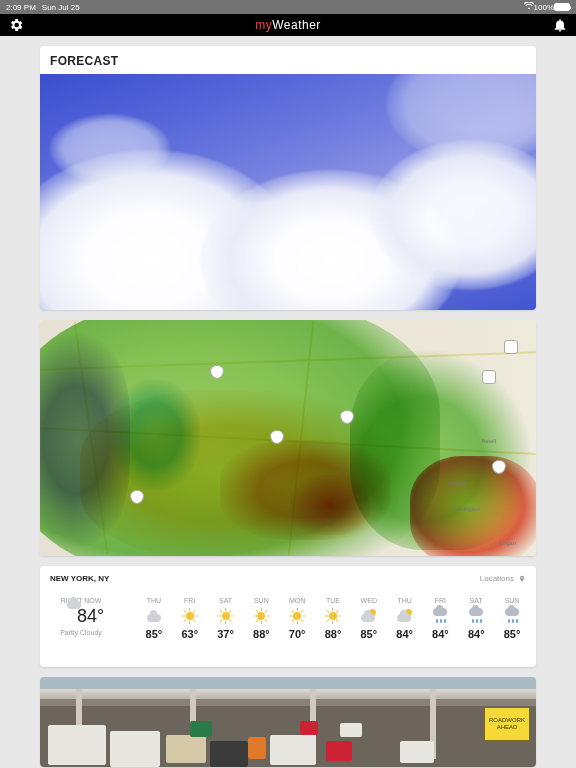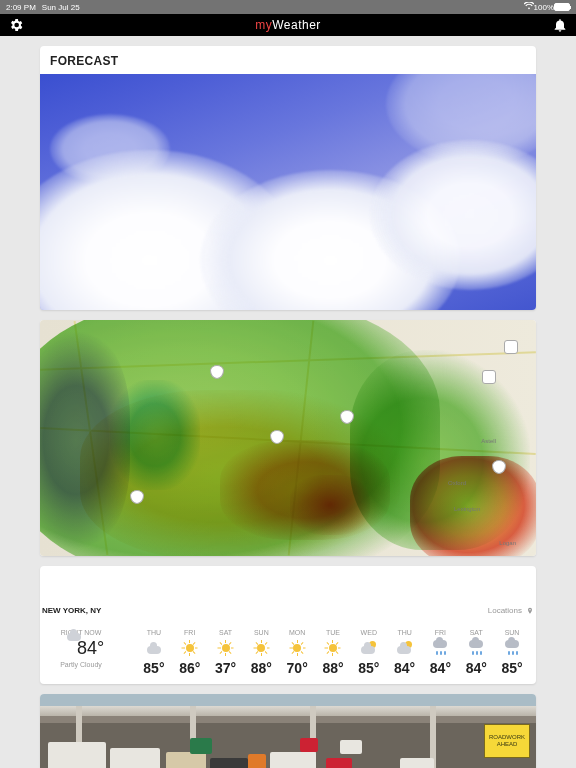--- a/index.html
+++ b/index.html
@@ -23,21 +23,21 @@
   justify-content:space-between; padding:0 8px;
 }
 .nav-icon { color:#fff; width:16px; height:16px; }
 .brand { color:#fff; font-size:12px; letter-spacing:.5px; }
 .brand .my { color:#ef4444; font-weight:300; }
 .brand .w { font-weight:400; }
 
 .content { padding: 10px 40px 0 40px; }
 .card { background:#fff; border-radius:4px; box-shadow:0 1px 2px rgba(0,0,0,0.1); margin-bottom:10px; overflow:hidden; }
 .card-header { font-size:12px; font-weight:700; color:#222; padding:8px 10px 6px; letter-spacing:.3px; }
-.card-loc { display:flex; justify-content:space-between; align-items:center; padding:8px 2px 6px;margin-top:32px; }
+.card-loc { display:flex; justify-content:space-between; align-items:center; padding:8px 10px 6px; }
 .loc-title { font-size:8px; font-weight:700; color:#222; }
 .loc-link { font-size:8px; color:#999; display:flex; align-items:center; gap:4px; }
 .pin-icon { width:8px; height:8px; }
 
 
 .sky { height:236px; position:relative; overflow:hidden;
   background: linear-gradient(160deg,#3a4fd0 0%,#4d5ed6 15%,#6876dd 35%,#8a92e3 55%,#5c6bd8 80%,#4356cf 100%);
 }
 .cloud { position:absolute; background:radial-gradient(ellipse at center,#fff 0%,#fdfdff 30%,#e9ecf8 55%,rgba(200,205,230,0) 75%); border-radius:50%; filter:blur(1px); }
 .c1{left:-40px; bottom:-60px; width:300px; height:220px;}
@@ -64,30 +64,30 @@
 .rg2{left:40px;top:70px;width:320px;height:170px;background:radial-gradient(ellipse at 45% 50%,#f7d948 0%,#f4c93a 40%,rgba(244,201,58,0) 75%);}
 .rg3{left:180px;top:120px;width:170px;height:100px;background:radial-gradient(ellipse at 50% 50%,#f5a532 0%,#f08a2a 40%,rgba(240,138,42,0) 78%);}
 .rg4{left:250px;top:155px;width:80px;height:60px;background:radial-gradient(ellipse at 50% 50%,#e44a2a 0%,rgba(228,74,42,0) 78%);}
 .rg5{left:310px;top:30px;width:180px;height:200px;background:radial-gradient(ellipse at 40% 55%,#7dd146 0%,#5fbd3a 40%,rgba(95,189,58,0) 72%);opacity:.8;}
 .rg6{left:370px;bottom:-10px;width:130px;height:110px;background:radial-gradient(ellipse at 45% 45%,#f7d948 0%,#f08a2a 35%,#e44a2a 55%,rgba(228,74,42,0) 80%);}
 .rb1{left:-30px;top:10px;width:120px;height:220px;background:radial-gradient(ellipse at 55% 50%,#7a7af0 0%,#5a5ae0 35%,rgba(90,90,224,0) 70%);opacity:.7;}
 .rb2{left:70px;top:60px;width:90px;height:110px;background:radial-gradient(ellipse at 50% 50%,#7fd8f5 0%,#5ac8e8 40%,rgba(90,200,232,0) 75%);opacity:.8;}
 .radar-label{position:absolute;font-size:6px;color:#777;}
 
 
-.days { display:flex; padding:4px 6px 4px;gap:20px; }
+.days { display:flex; padding:4px 6px 23px;gap:20px; }
 .now { width:70px; padding:4px 2px; text-align:center; border-right:0; }
 .now-label{font-size:7px;color:#999;font-weight:400;margin-bottom:2px;}
 .now-row{display:flex;align-items:center;justify-content:center;gap:3px;}
 .now-temp{font-size:18px;font-weight:400;color:#222;}
 .now-cond{font-size:7px;color:#999;margin-top:2px;}
 .day { flex:1; text-align:center; padding:4px 0; }
 .day-name{font-size:7px;color:#999;margin-bottom:3px;}
 .day-icon{height:18px;display:flex;align-items:center;justify-content:center;margin-bottom:3px;}
-.day-temp{font-size:14px;font-weight:700;color:#222;}
+.day-temp{font-size:11px;font-weight:700;color:#222;}
 
 
 .wicon{width:16px;height:16px;}
 .sun{position:relative;width:14px;height:14px;}
 .sun-core{position:absolute;left:3px;top:3px;width:8px;height:8px;border-radius:50%;background:#f5c33b;}
 .sun-ray{position:absolute;left:6.5px;top:-1px;width:1px;height:16px;background:linear-gradient(#f5c33b 0 3px,transparent 3px 13px,#f5c33b 13px 16px);}
 .r45{transform:rotate(45deg);} .r90{transform:rotate(90deg);} .r135{transform:rotate(135deg);}
 .pcloud{position:relative;width:16px;height:14px;}
 .pcloud .s{position:absolute;right:1px;top:0;width:7px;height:7px;border-radius:50%;background:#f5c33b;}
 .pcloud .c{position:absolute;left:0;bottom:1px;width:14px;height:8px;border-radius:8px;background:#cfd2d8;}
@@ -219,21 +219,21 @@
             <div class="day-name">FRI</div>
             <div class="day-icon">
               <span class="sun">
                 <span class="sun-core"></span>
                 <span class="sun-ray"></span>
                 <span class="sun-ray r45"></span>
                 <span class="sun-ray r90"></span>
                 <span class="sun-ray r135"></span>
               </span>
             </div>
-            <div class="day-temp">86°</div>
+            <div class="day-temp">63°</div>
           </div>
           <div class="day">
             <div class="day-name">SAT</div>
             <div class="day-icon">
               <span class="sun">
                 <span class="sun-core"></span>
                 <span class="sun-ray"></span>
                 <span class="sun-ray r45"></span>
                 <span class="sun-ray r90"></span>
                 <span class="sun-ray r135"></span>

